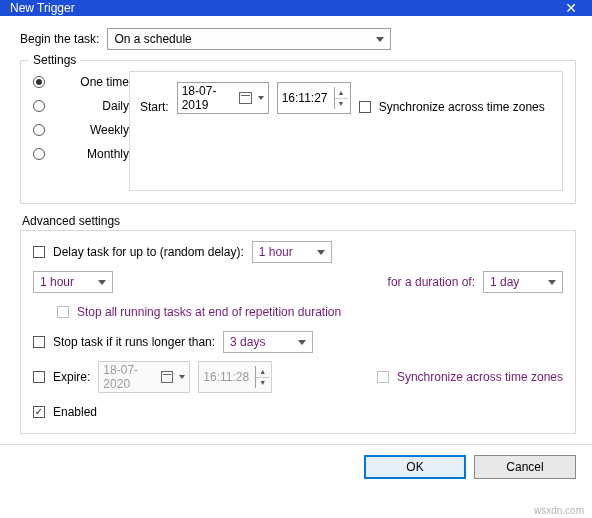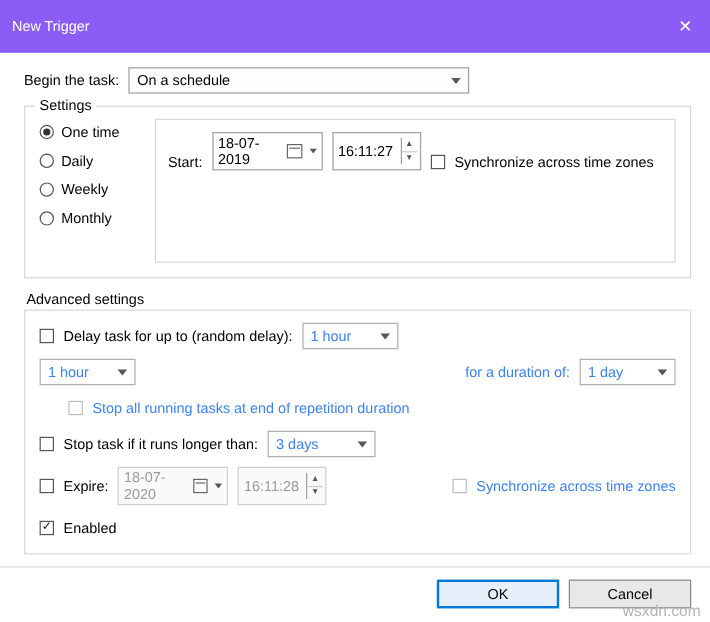--- a/index.html
+++ b/index.html
@@ -1,36 +1,36 @@
 <!DOCTYPE html>
 <html><head>
 <meta charset="utf-8">
 <style>
 * { box-sizing: border-box; font-family: "Segoe UI", Tahoma, sans-serif; font-size: 12px; }
 body { margin: 0; padding: 0; background: #fff; width: 592px; height: 518px; overflow: hidden; }
 
-.titlebar { background: #8b5cf6; color: #fff; height: 44px; display: flex; align-items: center; padding: 0 0 0 10px; }
+.titlebar { background: #1d4ed8; color: #fff; height: 16px; display: flex; align-items: center; padding: 0 0 0 10px; }
 .titlebar .title { flex: 1; }
 .titlebar .close { width: 42px; height: 28px; display: flex; align-items: center; justify-content: center; font-size: 14px; }
 
 .body { padding: 12px 16px 10px 20px; }
 
 .row { display: flex; align-items: center; gap: 8px; margin-bottom: 10px; }
 .label { white-space: nowrap; }
 
 .select { height: 22px; border: 1px solid #9e9e9e; background: #fdfdfd; display: flex; align-items: center; padding: 0 6px; justify-content: space-between; }
 .select.wide { flex: 0 0 284px; }
 .chev { width: 0; height: 0; border-left: 4px solid transparent; border-right: 4px solid transparent; border-top: 5px solid #555; }
 
 .fieldset { border: 1px solid #d8d8d8; margin: 0 0 10px 0; padding: 10px 12px 12px 12px; position: relative; }
 .legend { position: absolute; top: -8px; left: 8px; background: #fff; padding: 0 4px; }
 
 .settings-inner { display: flex; }
 .radios { width: 96px; display: flex; flex-direction: column; gap: 10px; padding-top: 4px; }
-.radio { display: flex; align-items: center; gap: 6px; }
+.radio { display: flex; align-items: center; gap: 6px; justify-content: space-between; }
 .radio-dot { width: 12px; height: 12px; border: 1px solid #555; border-radius: 50%; display: flex; align-items: center; justify-content: center; }
 .radio-dot.checked::after { content: ""; width: 6px; height: 6px; background: #333; border-radius: 50%; }
 
 .schedule-box { flex: 1; border: 1px solid #d8d8d8; padding: 10px; min-height: 120px; }
 .schedule-row { display: flex; align-items: flex-end; gap: 8px; }
 
 .input { height: 32px; border: 1px solid #a0a0a0; background: #fff; display: flex; align-items: center; padding: 0 4px; gap: 4px; }
 .input.date { width: 92px; }
 .input.time { width: 74px; }
 .cal-icon { width: 14px; height: 12px; border: 1px solid #666; position: relative; }
@@ -40,33 +40,33 @@
 .spin > div { flex: 1; display: flex; align-items: center; justify-content: center; font-size: 7px; color: #555; border-bottom: 1px solid #ccc; }
 .spin > div:last-child { border-bottom: none; }
 
 .check { width: 12px; height: 12px; border: 1px solid #555; background: #fff; display: inline-flex; align-items: center; justify-content: center; flex-shrink: 0; }
 .check.checked::after { content: "✓"; font-size: 10px; line-height: 1; color: #222; }
 
 .adv-title { margin: 6px 0 2px 2px; }
 .adv-box { border: 1px solid #d8d8d8; padding: 10px 12px; }
 .adv-row { display: flex; align-items: center; gap: 8px; margin-bottom: 8px; min-height: 22px; }
 .indent { margin-left: 24px; }
-.disabled { color: #3b82f6; }
+.disabled { color: #701a75; }
 .input.disabled, .select.disabled { color: #9a9a9a; border-color: #cfcfcf; background: #fafafa; }
 .check.disabled { border-color: #bdbdbd; }
 
 .drop { height: 22px; border: 1px solid #b0b0b0; display: flex; align-items: center; justify-content: space-between; padding: 0 6px; width: 80px; }
 
 .gap-flex { display: flex; align-items: center; gap: 8px; }
 
 .footer { border-top: 1px solid #d8d8d8; padding: 10px 16px; display: flex; justify-content: flex-end; gap: 8px; }
 .btn { width: 102px; height: 24px; border: 1px solid #8a8a8a; background: #e8e8e8; display: flex; align-items: center; justify-content: center; }
 .btn.primary { border: 2px solid #0078d7; background: #e6f0fb; }
 
-.watermark { position: absolute; right: 8px; bottom: 2px; font-size: 13px; color: #b5b5b5; letter-spacing: 0px; }
+.watermark { position: absolute; right: 8px; bottom: 2px; font-size: 10px; color: #b5b5b5; letter-spacing: 0px; }
 </style>
 </head>
 <body>
 
 <div class="titlebar">
   <span class="title">New Trigger</span>
   <div class="close">✕</div>
 </div>
 
 <div class="body">

